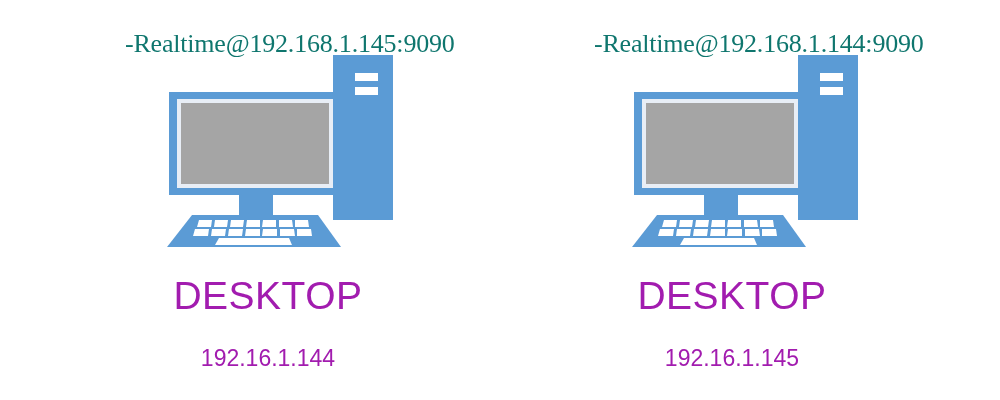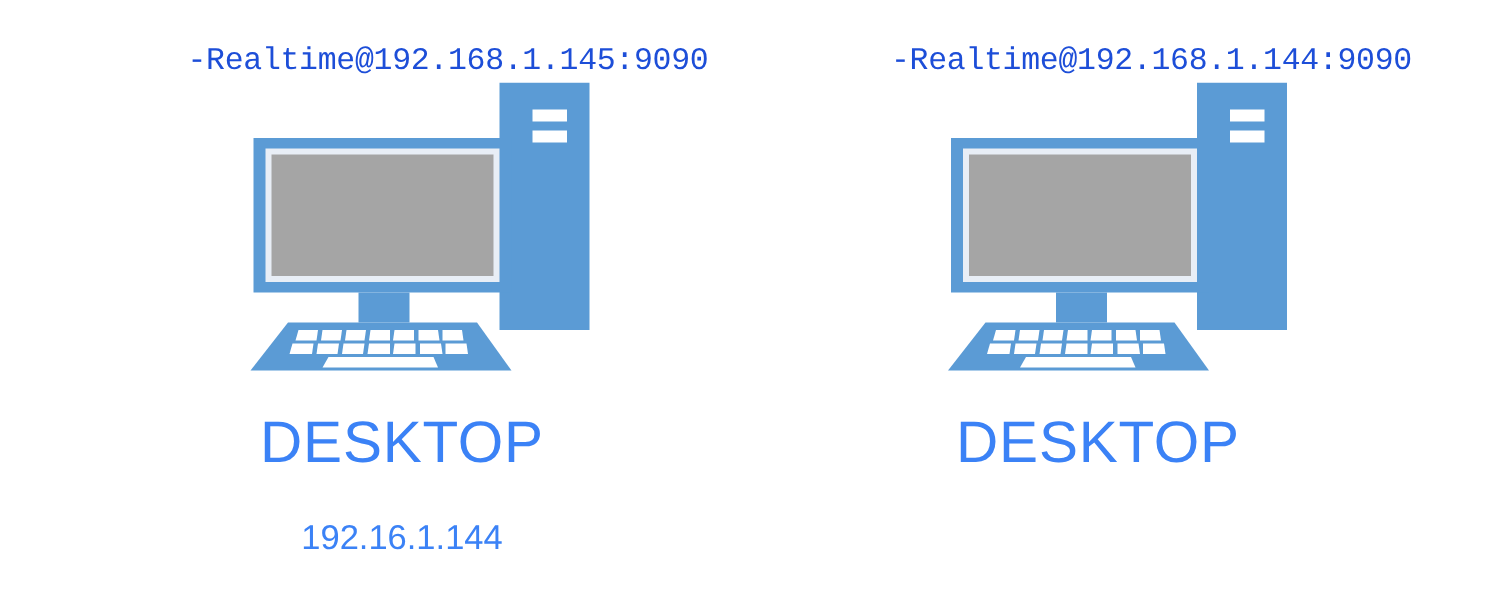--- a/index.html
+++ b/index.html
@@ -18,23 +18,23 @@
   .stage {
     position: absolute;
     left: 0; top: 0;
     width: 1000px;
     height: 400px;
   }
 
   
   .endpoint-label {
     position: absolute;
-    color: #1d4ed8;
-    font-size: 21px;
-    font-family: Liberation Mono, monospace;
+    color: #0f766e;
+    font-size: 26px;
+    font-family: Liberation Serif, serif;
     white-space: nowrap;
     letter-spacing: -0.2px;
     line-height: 1;
   }
   #label-left  { left: 125px; top: 31px; }
   #label-right { left: 594px; top: 31px; text-align: center; }
 
   
   .node {
     position: absolute;
@@ -50,21 +50,21 @@
     left: 0; top: 0;
     width: 245px;
     height: 200px;
   }
 
   
   .caption {
     position: absolute;
     width: 300px;
     text-align: center;
-    color: #3b82f6;
+    color: #a21caf;
     font-family: "Liberation Sans", sans-serif;
   }
   .caption .name {
     font-size: 39px;
     line-height: 1;
     letter-spacing: 0.5px;
   }
   .caption .ip {
     font-size: 23px;
     line-height: 1;
@@ -185,16 +185,17 @@
         <polygon points="108,174 122,174 122,181 107,181"></polygon>
         <polygon points="125,174 139,174 140,181 125,181"></polygon>
         <polygon points="142,174 156,174 157,181 142,181"></polygon>
       </g>
       <polygon points="64,183 134,183 137,190 60,190" fill="#ffffff"></polygon>
     </svg>
   </div>
 
   <div class="caption" id="caption-right">
     <div class="name">DESKTOP</div>
+    <div class="ip">192.16.1.145</div>
   </div>
 
 
 </div>
 
 </body></html>

